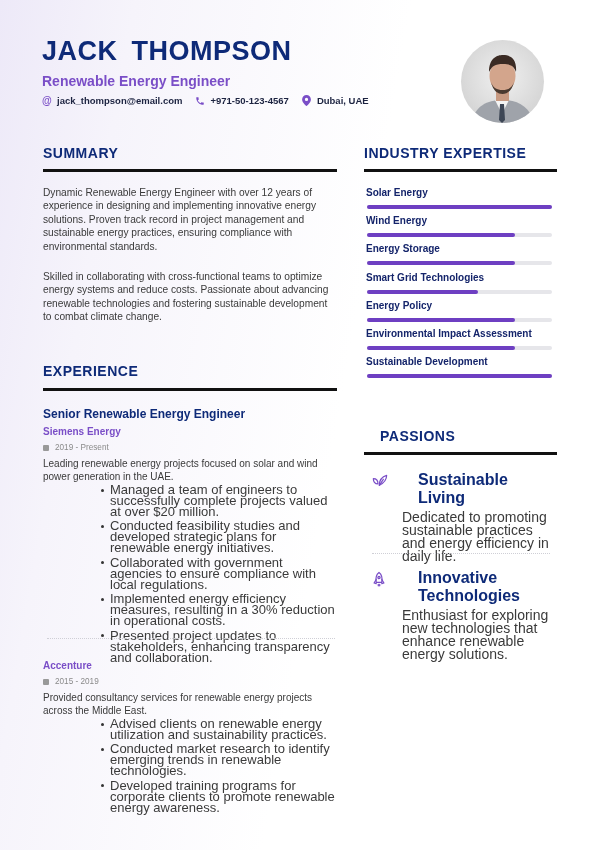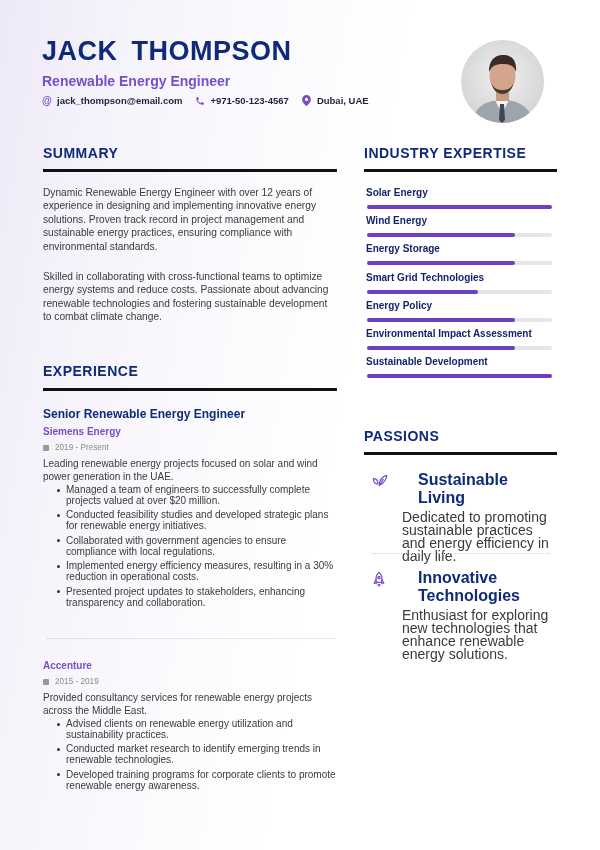--- a/index.html
+++ b/index.html
@@ -60,21 +60,21 @@
   .bar-fill { position: absolute; left: 0; top: 0; height: 4px; border-radius: 2px; background: #6e3fc2; }
 
   
   .job { position: absolute; left: 43px; width: 295px; }
   .job-title { font-size: 12px; font-weight: bold; color: #0e2a78; }
   .job-company { font-size: 10px; font-weight: bold; color: #7a4ec7; margin-top: 5px; }
   .job-date { font-size: 8.2px; color: #8a8a8a; margin-top: 6px; display:flex; align-items:center; }
   .cal { display:inline-block; width: 6px; height: 6px; background: #999; margin-right: 6px; border-radius: 1px; }
   .job-desc { font-size: 10px; color: #3a3a3a; line-height: 13px; margin-top: 5px; }
   .bullets { margin-top: 1px; padding-left: 23px; }
-  .bullets li { font-size: 10px; line-height: 11px; color: #3a3a3a; margin-bottom: 3.4px; list-style: none; position: relative; }
+  .bullets li { font-size: 13px; line-height: 11px; color: #3a3a3a; margin-bottom: 3.4px; list-style: none; position: relative; margin-left: 44px; }
   .bullets li::before { content: ""; position: absolute; left: -9px; top: 4.5px; width: 3px; height: 3px; border-radius: 50%; background: #333; }
   .dotted { position: absolute; height: 0; border-top: 1px dotted #cfcfd6; }
 
   
   .passion { position: absolute; left: 372px; width: 185px; }
   .passion-icon { position: absolute; left: 0; top: 2px; width: 16px; height: 16px; color: #7a4ec7; }
   .passion-title { margin-left: 46px; font-size: 16px; font-weight: bold; color: #0e2a78; }
   .passion-desc { margin-left: 30px; margin-top: 4px; font-size: 14px; line-height: 13px; color: #3a3a3a; }
 </style>
 </head>
@@ -202,21 +202,21 @@
       <span>2015 - 2019</span>
     </div>
     <div class="job-desc">Provided consultancy services for renewable energy projects across the Middle East.</div>
     <ul class="bullets">
       <li>Advised clients on renewable energy utilization and sustainability practices.</li>
       <li>Conducted market research to identify emerging trends in renewable technologies.</li>
       <li>Developed training programs for corporate clients to promote renewable energy awareness.</li>
     </ul>
   </div>
 
-  <div class="sec-title" style="left:364px; top:428px;">PASSIONS</div>
+  <div class="sec-title" style="left:380px; top:428px;">PASSIONS</div>
   <div class="sec-rule" style="left:364px; top:452px; width:193px;"></div>
 
   <div class="passion" style="top:471px;">
     <span class="passion-icon">
       <svg width="16" height="14" viewBox="0 0 24 20" fill="none" stroke="#7a4ec7" stroke-width="1.8" stroke-linecap="round" stroke-linejoin="round">
         <path d="M11 18 C11 11 15 5 22 3 C22 11 17 15 11 18 Z"></path>
         <path d="M11 18 L17 9"></path>
         <path d="M9 16 C4 16 2 12 2 8 C6 8 9 11 9 16 Z"></path>
       </svg>
     </span>

